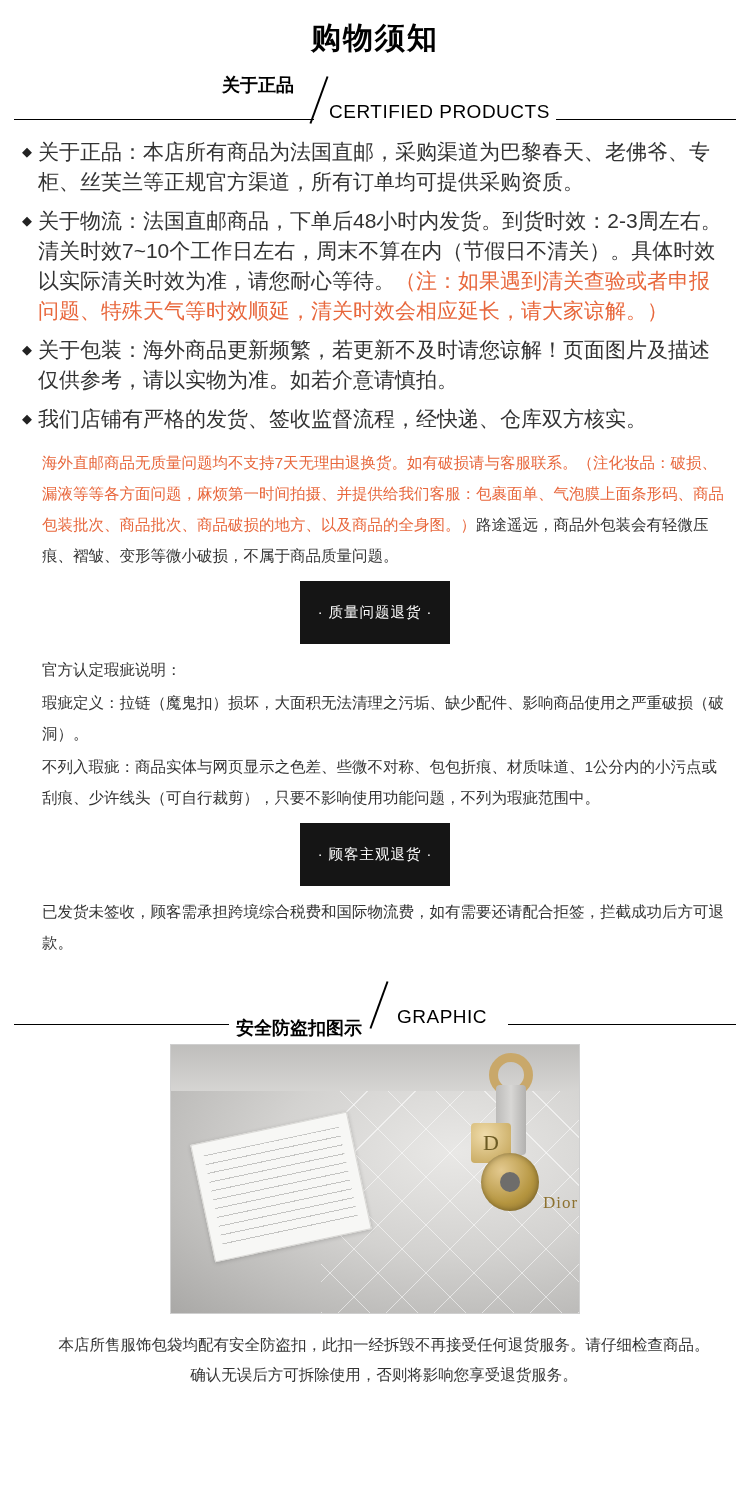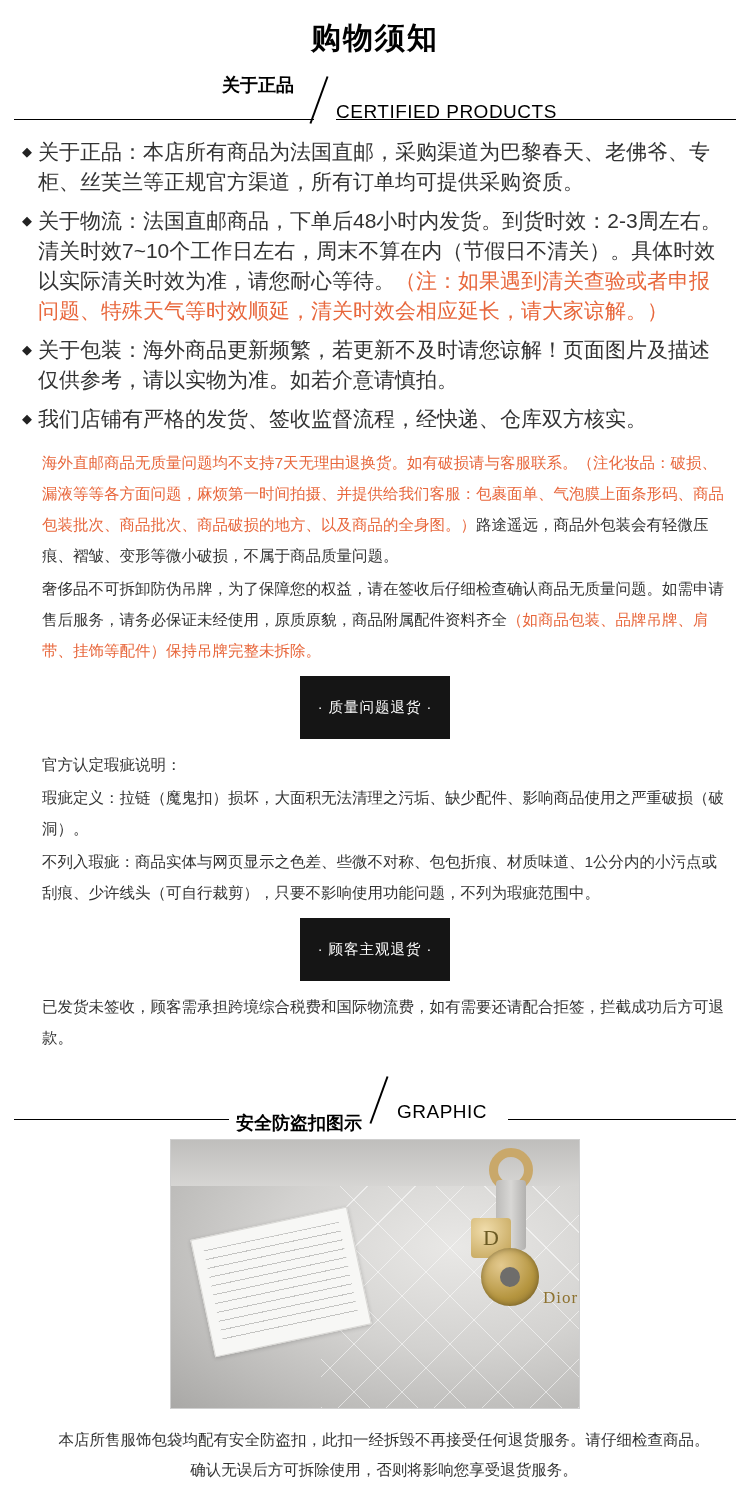--- a/index.html
+++ b/index.html
@@ -225,21 +225,21 @@
 <body>
 
 <div class="page">
 
   <div class="main-title">购物须知</div>
 
   <div class="sec-head">
     <div class="rule-left" style="width:300px;"></div>
     <div class="cn" style="left:222px;">关于正品</div>
     <div class="slash" style="left:318px;"></div>
-    <div class="en" style="left:336px;text-decoration:underline;">CERTIFIED PRODUCTS</div>
+    <div class="en" style="left:329px;">CERTIFIED PRODUCTS</div>
     <div class="rule-right" style="width:180px;"></div>
   </div>
 
   <div class="bullets">
     <div class="bullet-row">
       <span class="bullet-mark">◆</span>
       <span class="bullet-text">关于正品：本店所有商品为法国直邮，采购渠道为巴黎春天、老佛爷、专柜、丝芙兰等正规官方渠道，所有订单均可提供采购资质。</span>
     </div>
     <div class="bullet-row">
       <span class="bullet-mark">◆</span>
@@ -251,21 +251,20 @@
     </div>
     <div class="bullet-row">
       <span class="bullet-mark">◆</span>
       <span class="bullet-text">我们店铺有严格的发货、签收监督流程，经快递、仓库双方核实。</span>
     </div>
   </div>
 
 
   <div class="returns">
     <p><span class="hl">海外直邮商品无质量问题均不支持7天无理由退换货。如有破损请与客服联系。（注化妆品：破损、漏液等等各方面问题，麻烦第一时间拍摄、并提供给我们客服：包裹面单、气泡膜上面条形码、商品包装批次、商品批次、商品破损的地方、以及商品的全身图。）</span><span>路途遥远，商品外包装会有轻微压痕、褶皱、变形等微小破损，不属于商品质量问题。</span></p>
-    <p><span>奢侈品不可拆卸防伪吊牌，为了保障您的权益，请在签收后仔细检查确认商品无质量问题。如需申请售后服务，请务必保证未经使用，原质原貌，商品附属配件资料齐全</span><span class="hl">（如商品包装、品牌吊牌、肩带、挂饰等配件）保持吊牌完整未拆除。</span></p>
   </div>
 
   <div class="pill-wrap">
     <span class="pill">· 质量问题退货 ·</span>
   </div>
 
   <div class="returns">
     <p>官方认定瑕疵说明：</p>
     <p>瑕疵定义：拉链（魔鬼扣）损坏，大面积无法清理之污垢、缺少配件、影响商品使用之严重破损（破洞）。</p>
     <p>不列入瑕疵：商品实体与网页显示之色差、些微不对称、包包折痕、材质味道、1公分内的小污点或刮痕、少许线头（可自行裁剪），只要不影响使用功能问题，不列为瑕疵范围中。</p>

